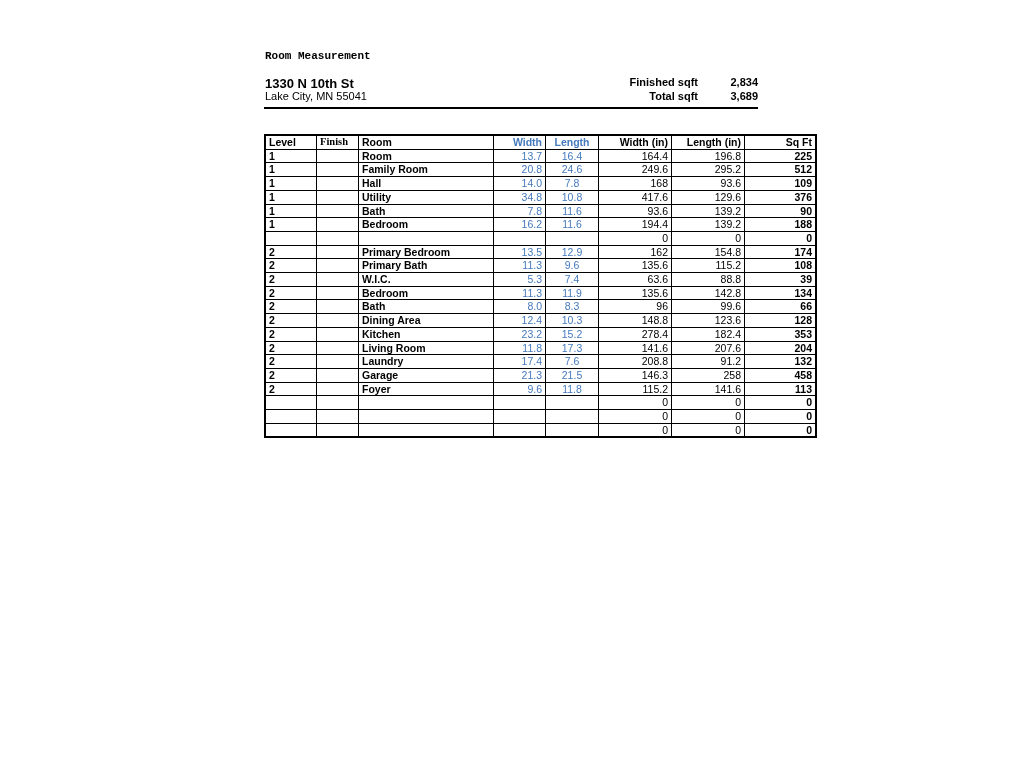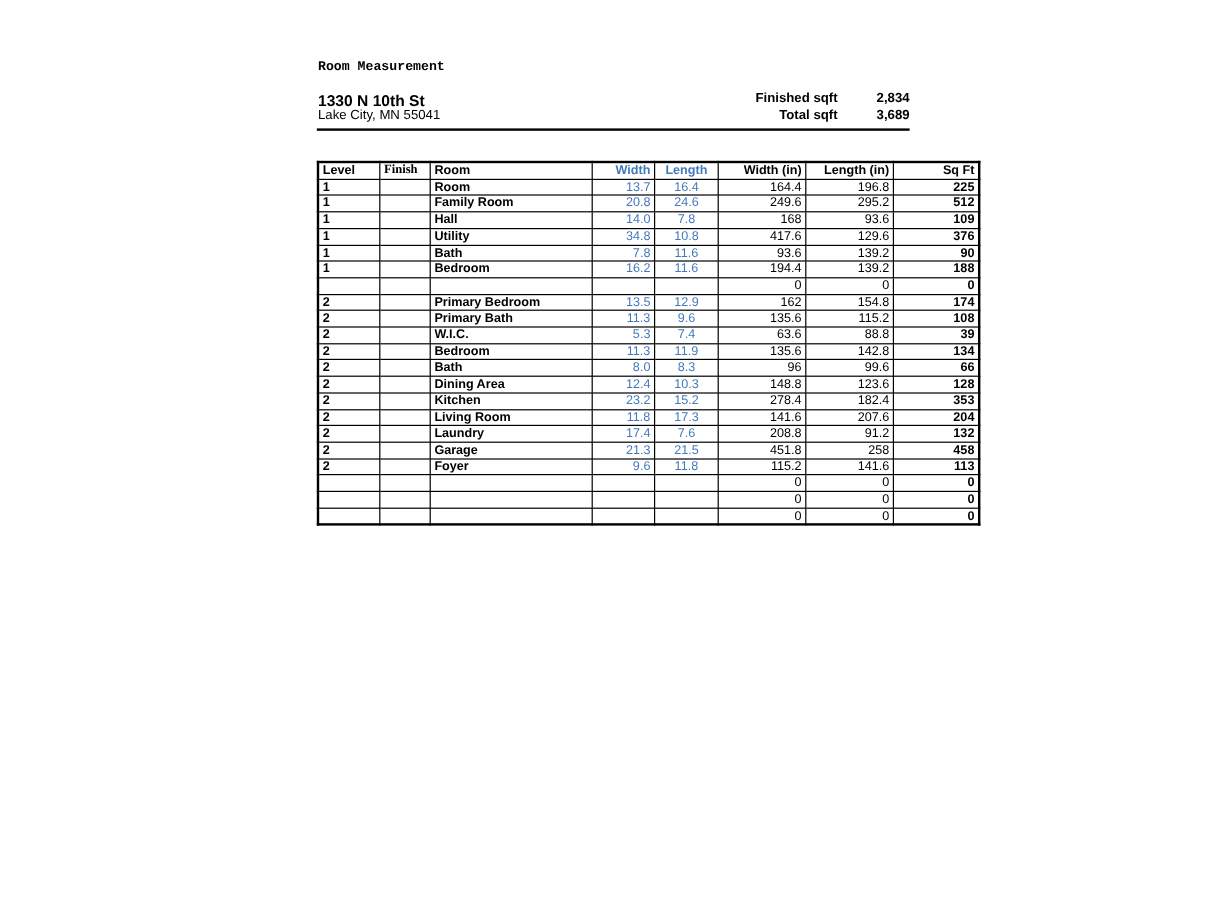--- a/index.html
+++ b/index.html
@@ -266,21 +266,21 @@
           <td class="col5">208.8</td>
           <td class="col6">91.2</td>
           <td class="col7">132</td>
         </tr>
         <tr>
           <td class="col0">2</td>
           <td class="col1"></td>
           <td class="col2">Garage</td>
           <td class="col3">21.3</td>
           <td class="col4">21.5</td>
-          <td class="col5">451.8</td>
+          <td class="col5">146.3</td>
           <td class="col6">258</td>
           <td class="col7">458</td>
         </tr>
         <tr>
           <td class="col0">2</td>
           <td class="col1"></td>
           <td class="col2">Foyer</td>
           <td class="col3">9.6</td>
           <td class="col4">11.8</td>
           <td class="col5">115.2</td>

